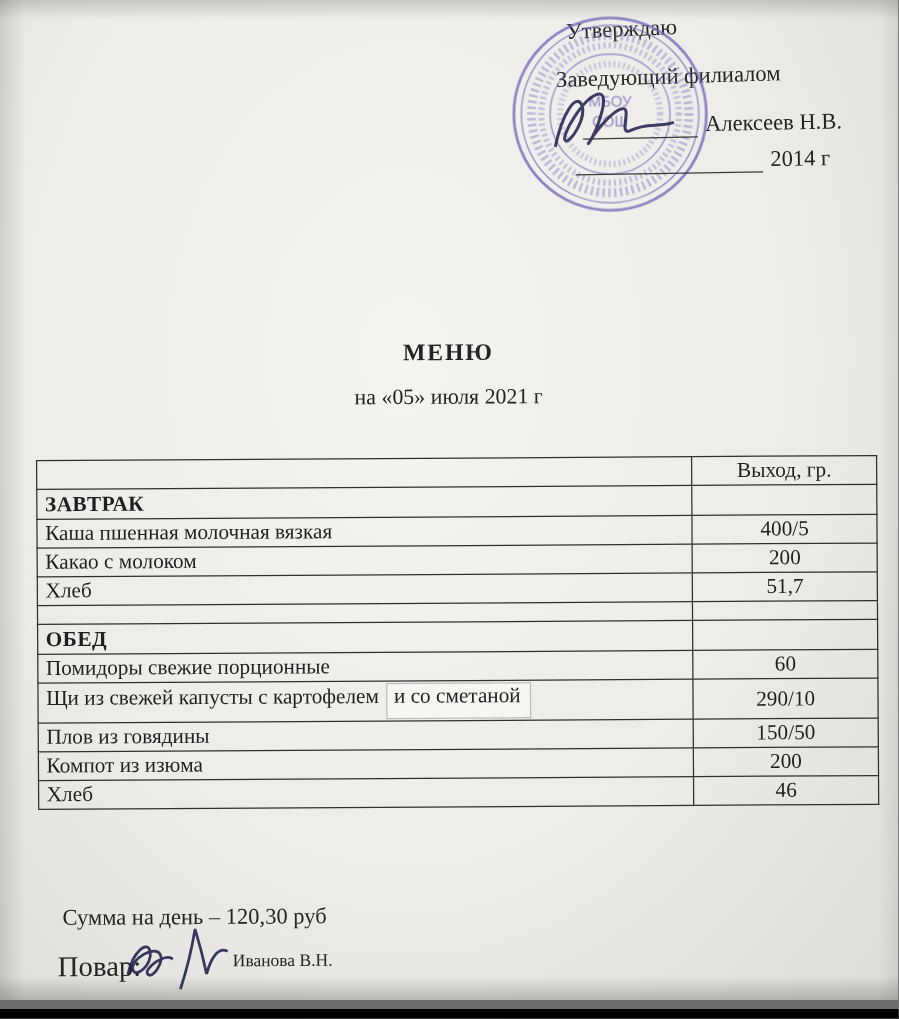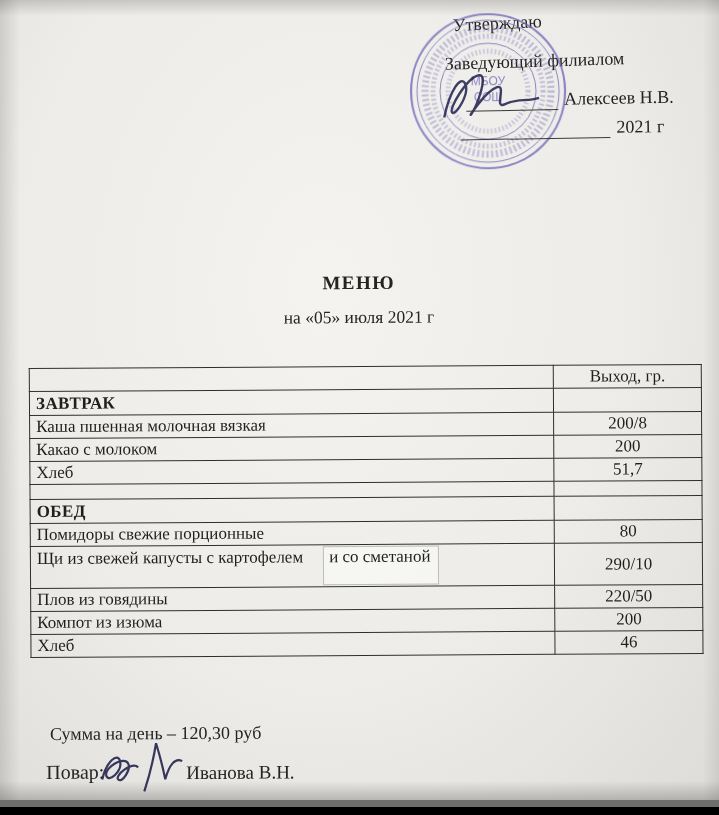--- a/index.html
+++ b/index.html
@@ -44,29 +44,29 @@
     position: absolute; top: 366px; left: 29px;
     width: 673px; border-collapse: collapse; font-size: 17px; color: #1f1f1f;
   }
   table.menu td { border: 1px solid #2f2f2f; padding: 1px 6px; height: 22px; }
   td.dish { width: 525px; text-align: left; }
   td.out  { width: 148px; text-align: center; }
   tr.sec td { font-weight: bold; letter-spacing: .4px; height: 24px; }
   tr.spacer td { height: 15px; }
   td.outhead { text-align: center; }
   .annex {
-    display: inline-block; margin-left: 20px; padding: 0 7px 17px 5px;
+    display: inline-block; margin-left: 6px; padding: 0 7px 7px 5px;
     border: 1px solid rgba(120,120,120,.45); background: rgba(255,255,255,.45);
   }
 
   
   .sum-line  { position: absolute; top: 722px; left: 48px; font-size: 18px; }
-  .cook-label{ position: absolute; top: 759px; left: 44px; font-size: 20px; }
+  .cook-label{ position: absolute; top: 759px; left: 44px; font-size: 23px; }
   .sig-cook  { position: absolute; top: 736px; left: 92px; }
-  .cook-name { position: absolute; top: 761px; left: 184px; font-size: 19px; }
+  .cook-name { position: absolute; top: 761px; left: 184px; font-size: 14px; }
 </style>
 </head>
 <body>
 
 <div class="photo"></div>
 
 <div class="doc">
 
   <div class="apv-line apv1">Утверждаю</div>
   <div class="apv-line apv2">Заведующий филиалом</div>
@@ -87,69 +87,69 @@
   </svg>
 
   <svg class="sig-main" width="150" height="80" viewBox="0 0 150 80">
     <path d="M18,60 C24,32 35,18 39,26 C44,36 30,58 26,55 C22,52 41,20 53,18 C63,17 51,48 45,57 C41,62 59,34 71,30 C81,27 67,53 79,47 C91,41 101,45 113,41" stroke="#2a2a55" stroke-width="2.4" fill="none" opacity=".9"></path>
   </svg>
 
   <div class="apv-line apv3">
     <span class="uline short"></span><span>Алексеев Н.В.</span>
   </div>
   <div class="apv-line apv4">
-    <span class="uline long"></span><span>2021 г</span>
+    <span class="uline long"></span><span>2014 г</span>
   </div>
 
   <div class="title-wrap">
     <div class="title-main">МЕНЮ</div>
     <div class="title-date">на «05» июля 2021 г</div>
   </div>
 
   <table class="menu">
     <tbody>
         <tr>
       <td class="dish"></td>
       <td class="out outhead">Выход, гр.</td>
     </tr>
     <tr class="sec">
       <td class="dish">ЗАВТРАК</td>
       <td class="out"></td>
     </tr>
     <tr>
       <td class="dish">Каша пшенная молочная вязкая</td>
-      <td class="out">200/8</td>
+      <td class="out">400/5</td>
     </tr>
     <tr>
       <td class="dish">Какао с молоком</td>
       <td class="out">200</td>
     </tr>
     <tr>
       <td class="dish">Хлеб</td>
       <td class="out">51,7</td>
     </tr>
     <tr class="spacer">
       <td class="dish"></td>
       <td class="out"></td>
     </tr>
     <tr class="sec">
       <td class="dish">ОБЕД</td>
       <td class="out"></td>
     </tr>
     <tr>
       <td class="dish">Помидоры свежие порционные</td>
-      <td class="out">80</td>
+      <td class="out">60</td>
     </tr>
     <tr>
       <td class="dish"><span>Щи из свежей капусты с картофелем</span><span class="annex">и  со сметаной</span></td>
       <td class="out">290/10</td>
     </tr>
     <tr>
       <td class="dish">Плов из говядины</td>
-      <td class="out">220/50</td>
+      <td class="out">150/50</td>
     </tr>
     <tr>
       <td class="dish">Компот из изюма</td>
       <td class="out">200</td>
     </tr>
     <tr>
       <td class="dish">Хлеб</td>
       <td class="out">46</td>
     </tr>
   </tbody>

